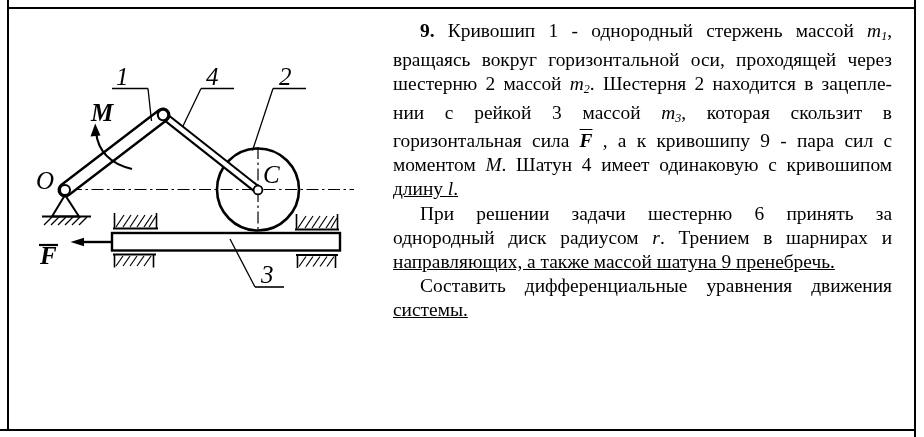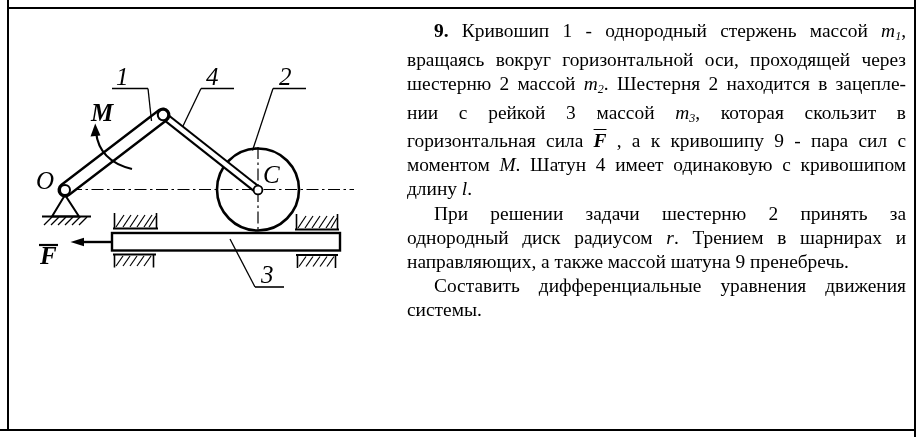--- a/index.html
+++ b/index.html
@@ -3,24 +3,24 @@
 <meta charset="utf-8">
 <style>
   html,body{margin:0;padding:0;background:#fff;}
   .page{position:relative;width:924px;height:437px;background:#ffffff;overflow:hidden;
         font-family:"Liberation Serif",serif;color:#000;}
   .frame-line{position:absolute;background:#000;}
   .fl-left{left:7px;top:0;width:2px;height:431px;}
   .fl-right{left:914px;top:0;width:2px;height:437px;}
   .fl-top{left:7px;top:7px;width:909px;height:2px;}
   .fl-bottom{left:0;top:429px;width:916px;height:2px;}
-  .textcol{position:absolute;left:407px;top:19px;width:499px;
+  .textcol{position:absolute;left:393px;top:19px;width:499px;
            font-size:19.4px;line-height:24.1px;}
   .tline{text-align:justify;text-align-last:justify;white-space:nowrap;}
-  .tline.left{text-align:center;text-align-last:left;}
+  .tline.left{text-align:center;text-align-last:left;text-decoration:underline;}
   .tline.ind{text-indent:27px;}
   .r-n{font-style:normal;}
   .r-b{font-weight:bold;}
   .r-i{font-style:italic;}
   .r-sub{font-style:italic;font-size:0.62em;vertical-align:-0.22em;}
   .r-iover{font-style:italic;font-weight:bold;text-decoration:overline;}
   svg text{font-family:"Liberation Serif",serif;}
   .lbl{font-style:italic;font-size:25px;fill:#000;}
   .lbl-b{font-style:italic;font-weight:bold;font-size:25px;fill:#000;}
 </style>
@@ -163,20 +163,20 @@
   </svg>
 
   <div class="textcol">
       <div class="tline ind"><span class="r-b">9.</span><span class="r-n"> Кривошип 1 - однородный стержень массой </span><span class="r-i">m</span><span class="r-sub">1</span><span class="r-n">,</span></div>
       <div class="tline"><span class="r-n">вращаясь вокруг горизонтальной оси, проходящей через</span></div>
       <div class="tline"><span class="r-n">шестерню 2 массой </span><span class="r-i">m</span><span class="r-sub">2</span><span class="r-n">. Шестерня 2 находится в зацепле-</span></div>
       <div class="tline"><span class="r-n">нии с рейкой 3 массой </span><span class="r-i">m</span><span class="r-sub">3</span><span class="r-n">, которая скользит в</span></div>
       <div class="tline"><span class="r-n">горизонтальная сила </span><span class="r-iover">F</span><span class="r-n"> , а к кривошипу 9 - пара сил с</span></div>
       <div class="tline"><span class="r-n">моментом </span><span class="r-i">М</span><span class="r-n">. Шатун 4 имеет одинаковую с кривошипом</span></div>
       <div class="tline left"><span class="r-n">длину </span><span class="r-i">l</span><span class="r-n">.</span></div>
-      <div class="tline ind"><span class="r-n">При решении задачи шестерню 2 принять за</span></div>
+      <div class="tline ind"><span class="r-n">При решении задачи шестерню 6 принять за</span></div>
       <div class="tline"><span class="r-n">однородный диск радиусом </span><span class="r-i">r</span><span class="r-n">. Трением в шарнирах и</span></div>
       <div class="tline left"><span class="r-n">направляющих, а также массой шатуна 9 пренебречь.</span></div>
       <div class="tline ind"><span class="r-n">Составить дифференциальные уравнения движения</span></div>
       <div class="tline left"><span class="r-n">системы.</span></div>
     </div>
 
 </div>
 
 </body></html>

